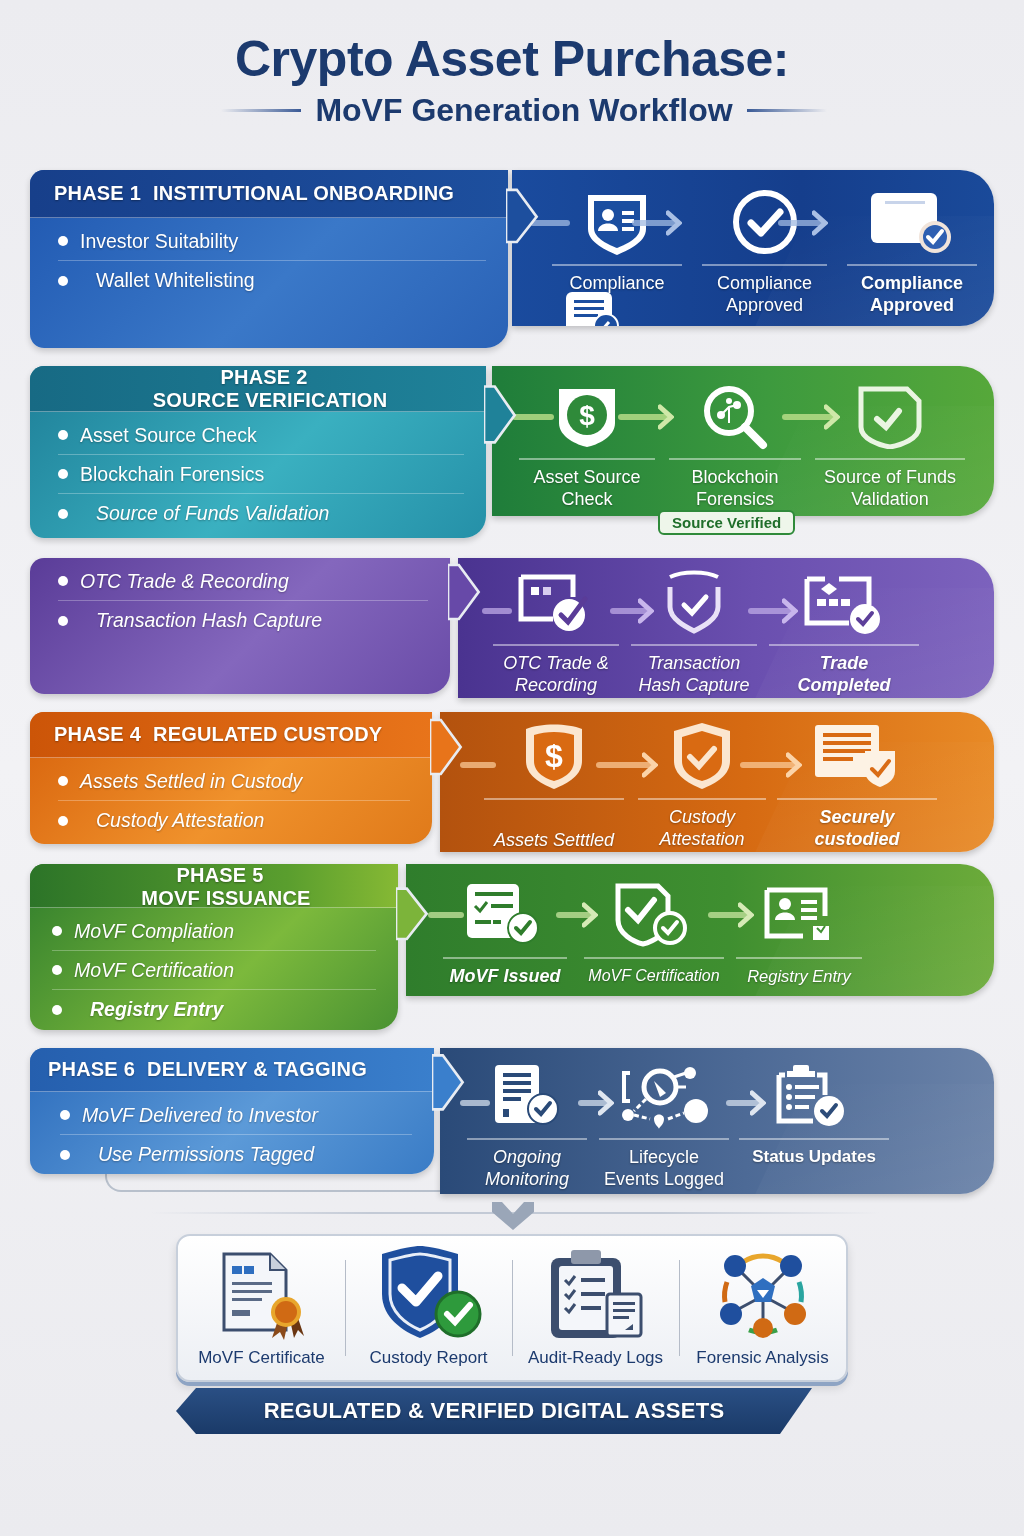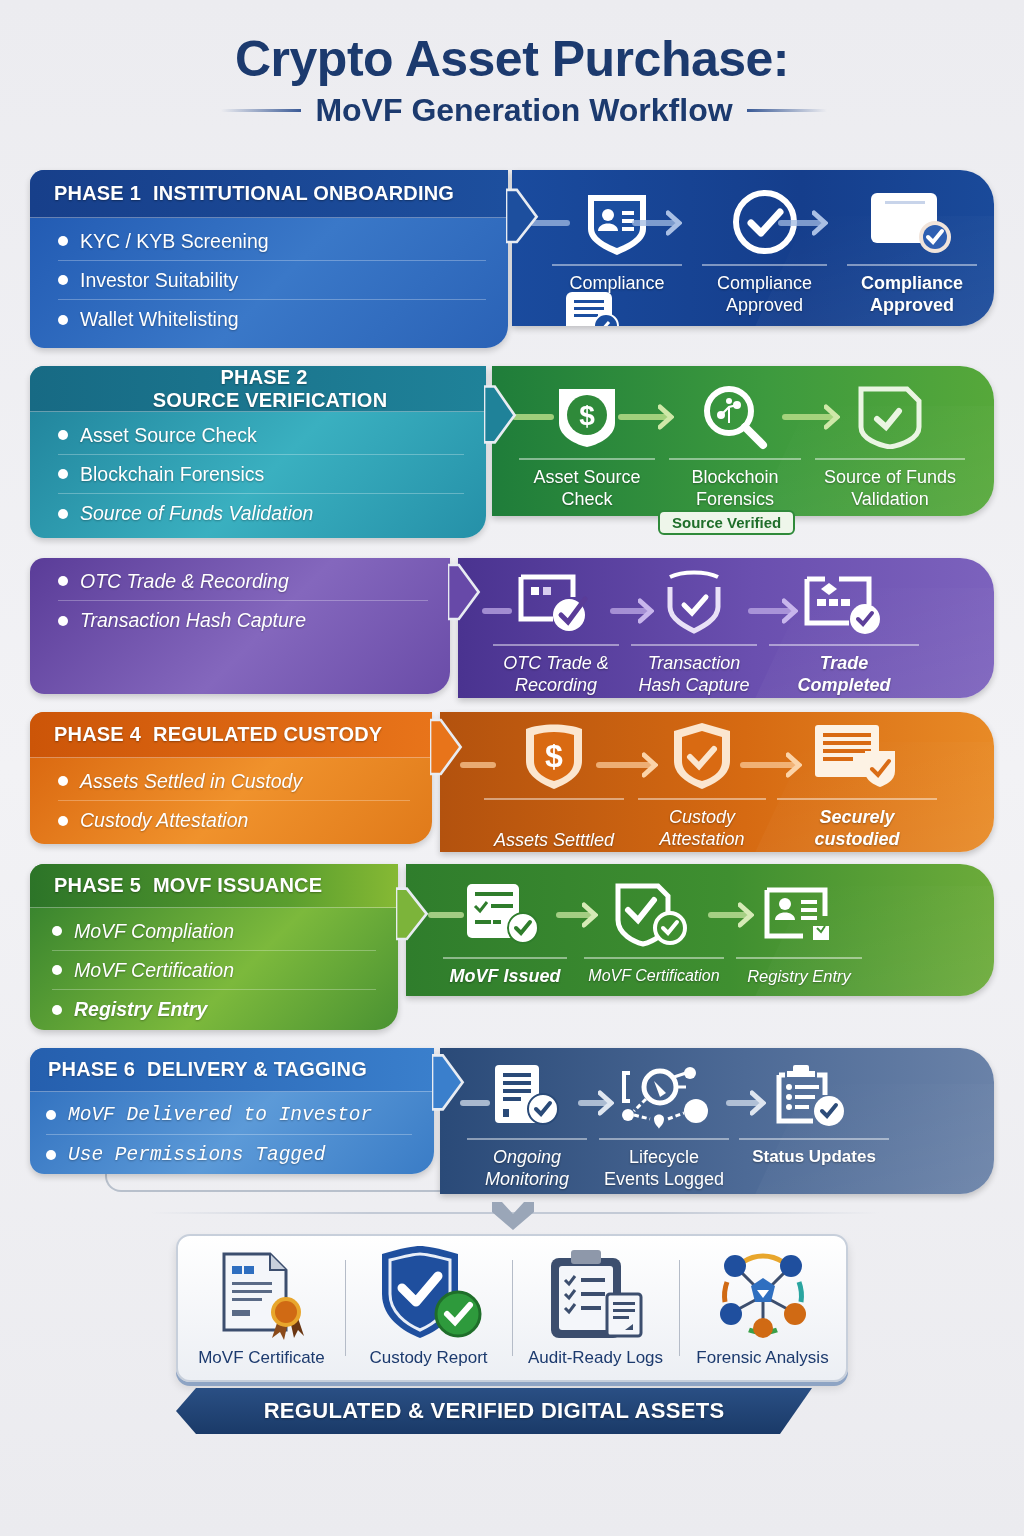--- a/index.html
+++ b/index.html
@@ -32,21 +32,21 @@
     border-bottom: 1px solid rgba(255,255,255,0.35);
     text-shadow: 0 1px 2px rgba(0,0,0,0.35);
   }
   .left-head .num { margin-right: 12px; }
   .bullets { padding: 4px 22px 0 28px; }
   .bullet {
     height: 39px; display: flex; align-items: center; font-size: 19.5px;
     border-bottom: 1px solid rgba(255,255,255,0.28);
     text-shadow: 0 1px 2px rgba(0,0,0,0.3);
   }
-  .bullet:last-child { border-bottom: none; }
+  .bullet:last-child { border-bottom: none; gap: 16px; }
   .bullet .dot { width: 10px; height: 10px; border-radius: 50%; background: #fff; margin-right: 12px; flex-shrink: 0; }
   .it { font-style: italic; }
   .bd { font-weight: bold; }
 
   .right-card {
     position: absolute; top: 0; border-radius: 0 34px 34px 0; overflow: hidden;
     box-shadow: 0 3px 6px rgba(0,0,0,0.2);
   }
   .right-card::after {
     content: ""; position: absolute; right: -40px; bottom: -30px; width: 260px; height: 140px;
@@ -74,21 +74,21 @@
   .p2 .left-card { background: linear-gradient(135deg, #1e7f98 0%, #3ab0c0 55%, #2590a8 100%); }
   .p2 .left-head { background: linear-gradient(90deg, #176a84, #1f8299); }
   .p2 .right-card { background: linear-gradient(90deg, #1f7d3a, #3d9a3e 55%, #56a83a); }
   .p3 .left-card { background: linear-gradient(135deg, #5a3c98 0%, #8467bd 55%, #6a4ca8 100%); }
   .p3 .left-head { background: linear-gradient(90deg, #4b2f88, #6749a8); }
   .p3 .right-card { background: linear-gradient(90deg, #4a3390, #6a4faf 55%, #7c62bd); }
   .p4 .left-card { background: linear-gradient(135deg, #d7620c 0%, #f0922c 55%, #e07a1a 100%); }
   .p4 .left-head { background: linear-gradient(90deg, #cc5508, #e8741a); }
   .p4 .right-card { background: linear-gradient(90deg, #b3520e, #d66a12 55%, #e88a26); }
   .p5 .left-card { background: linear-gradient(135deg, #2f7d2c 0%, #7cb93c 60%, #4a9232 100%); }
-  .p5 .left-head { background: linear-gradient(90deg, #2c7428, #5a9e2e 70%, #86b934); }
+  .p5 .left-head { background: linear-gradient(90deg, #2c7428, #5a9e2e 70%, #86b934); flex-direction: column; }
   .p5 .right-card { background: linear-gradient(90deg, #2f7d2c, #3f8f30 55%, #6cab3a); }
   .p6 .left-card { background: linear-gradient(135deg, #2c6cbc 0%, #5c9ad8 55%, #3a7cc6 100%); }
   .p6 .left-head { background: linear-gradient(90deg, #255fae, #3a7fcc); }
   .p6 .right-card { background: linear-gradient(90deg, #2a4a78, #4d6a96 55%, #6a82a8); }
 
   .badge {
     position: absolute; background: #eef6ea; border: 2px solid #2f8a3a; border-radius: 6px;
     color: #1f6e2a; font-weight: bold; font-size: 15px; padding: 2px 12px;
   }
   .frame-line {
@@ -193,24 +193,20 @@
           <path d="M40 42 L47 34" stroke="#fff" stroke-width="3"></path>
         </svg>
     </div>
   </div>
   <div class="left-card" style="width:478px; height:178px;">
     <div class="left-head">
       <span class="num">PHASE 1</span>
       <span>INSTITUTIONAL ONBOARDING</span>
     </div>
     <div class="bullets">
-      <div class="bullet">
-          <span class="dot"></span>
-          <span>KYC / KYB Screening</span>
-        </div>
       <div class="bullet">
           <span class="dot"></span>
           <span>Investor Suitability</span>
         </div>
       <div class="bullet">
           <span class="dot"></span>
           <span>Wallet Whitelisting</span>
         </div>
     </div>
   </div>
@@ -594,21 +590,21 @@
         <svg width="16" height="26">
           <path d="M2 3 L13 13 L2 23" fill="none" stroke="#dfe6f0" stroke-width="5" stroke-linecap="round"></path>
         </svg>
       </div>
   </div>
   <div class="left-card" style="width:404px; height:126px;">
     <div class="left-head" style="height:44px; padding-left:18px;">
       <span class="num">PHASE 6</span>
       <span>DELIVERY &amp; TAGGING</span>
     </div>
-    <div class="bullets" style="padding-left:16px;font-family:Liberation Mono, monospace;">
+    <div class="bullets" style="padding-left:30px;">
       <div class="bullet it">
           <span class="dot"></span>
           <span>MoVF Delivered to Investor</span>
         </div>
       <div class="bullet it">
           <span class="dot"></span>
           <span>Use Permissions Tagged</span>
         </div>
     </div>
   </div>

